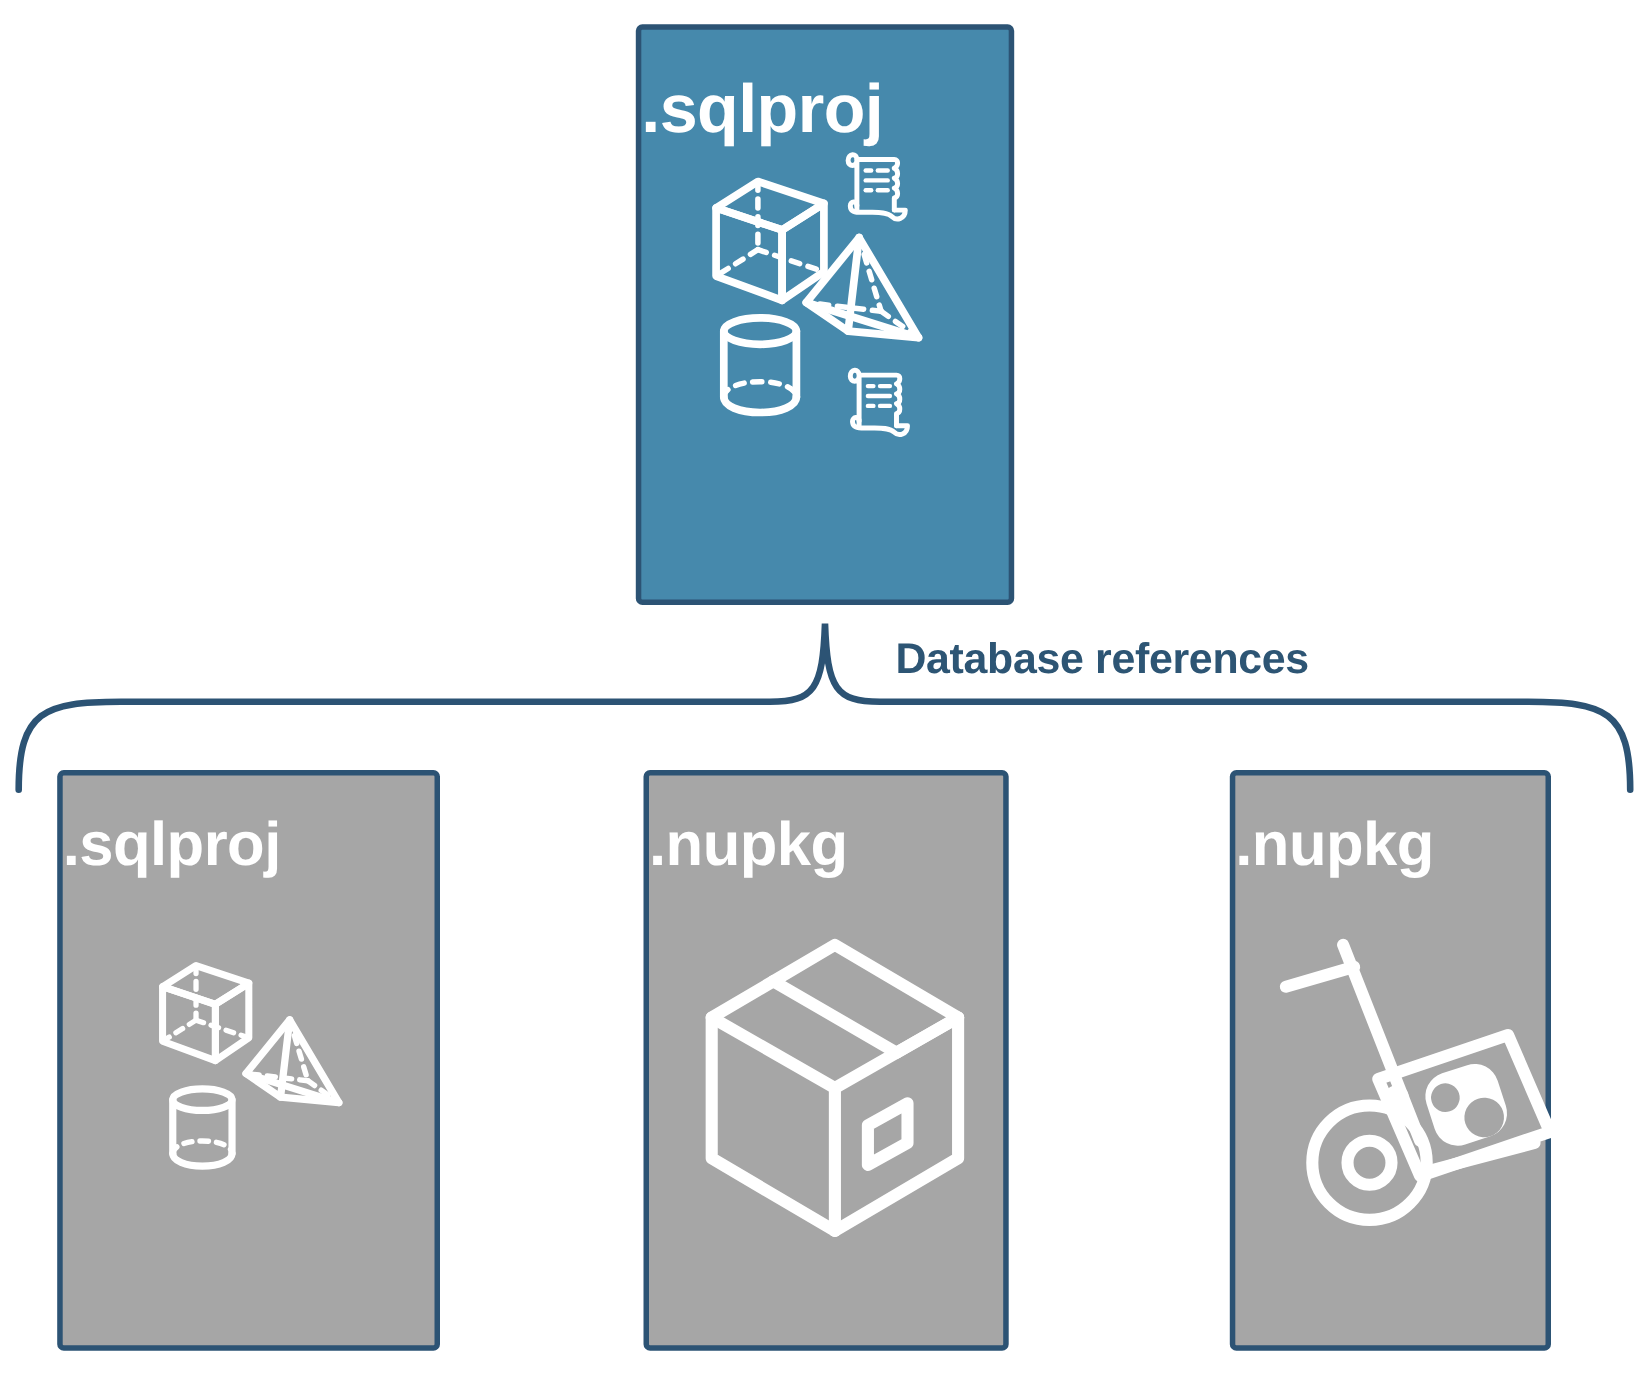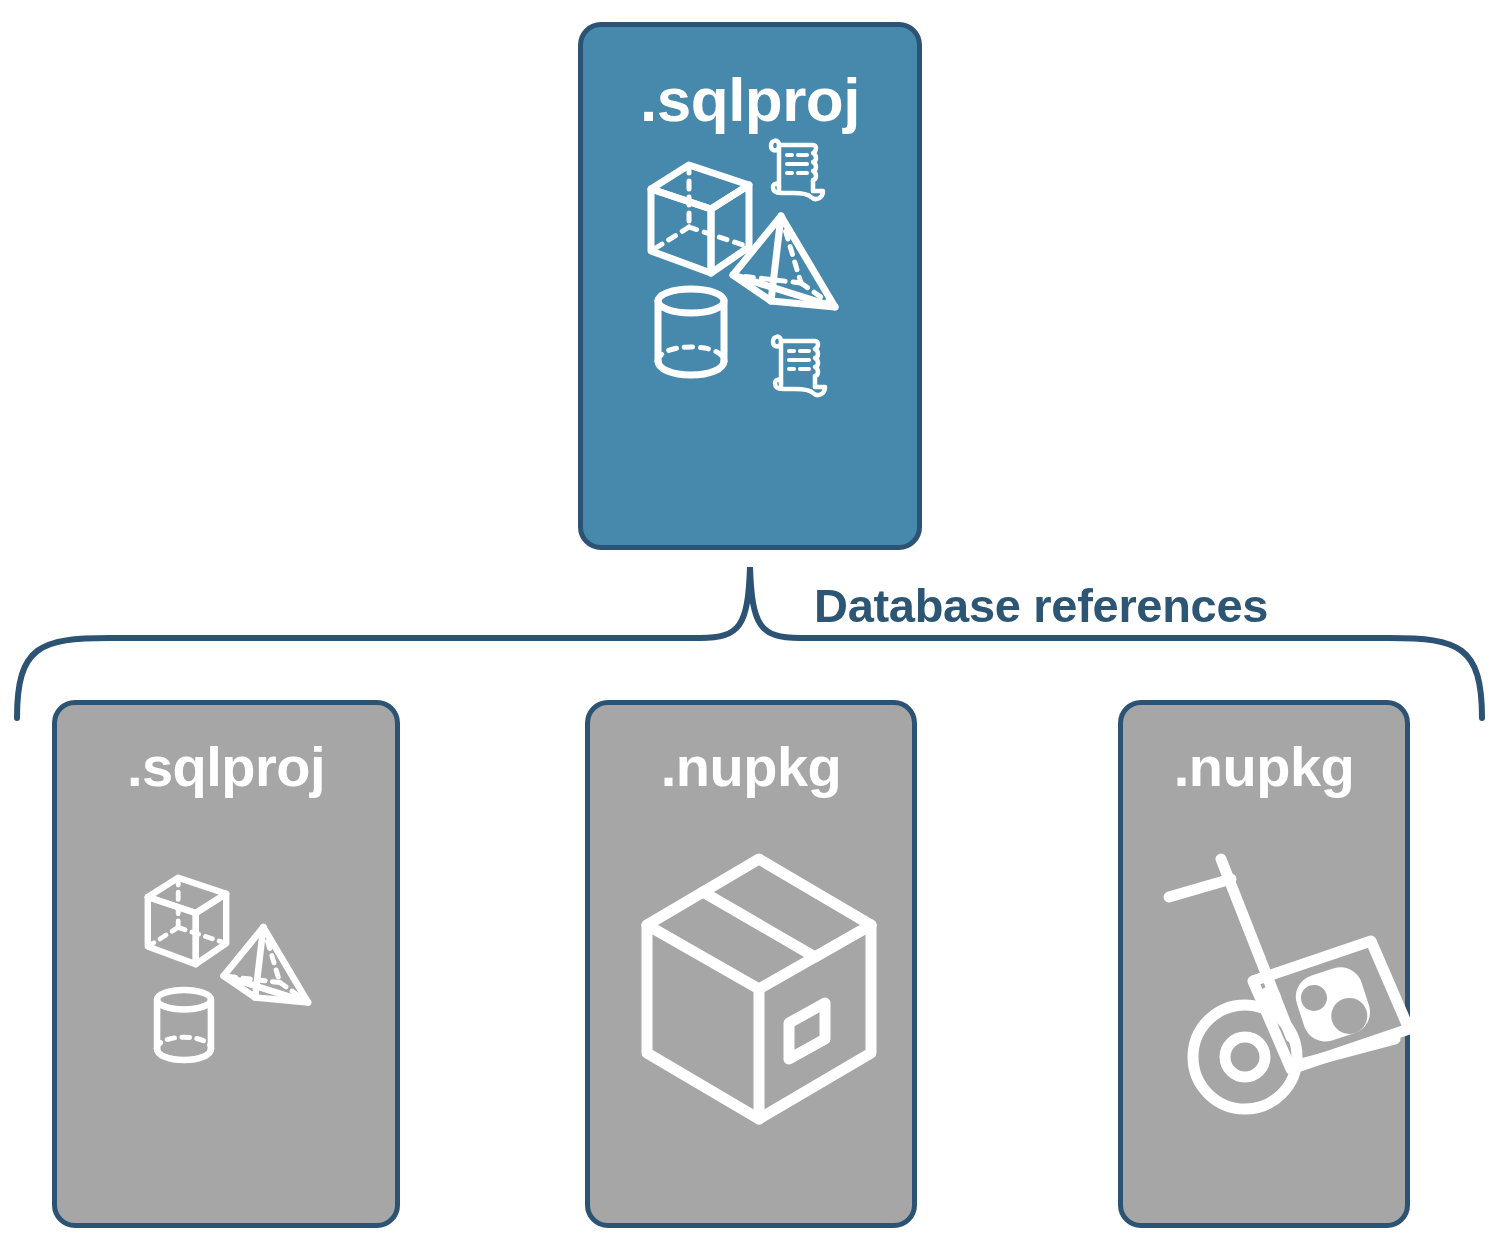--- a/index.html
+++ b/index.html
@@ -13,24 +13,24 @@
   #canvas {
     position: relative;
     width: 1500px;
     height: 1250px;
     background: #ffffff;
     overflow: hidden;
   }
   .card {
     position: absolute;
     box-sizing: border-box;
-    border-radius: 23px;
+    border-radius: 6px;
     display: flex;
     flex-direction: column;
-    align-items: center;
+    align-items: flex-start;
   }
   .card-title {
     font-weight: bold;
     color: #ffffff;
     letter-spacing: -0.5px;
     line-height: 1;
     white-space: nowrap;
   }
   .card-icons {
     position: relative;
@@ -75,21 +75,21 @@
     top: 550px;
     width: 1500px;
     height: 190px;
     pointer-events: none;
   }
   
   #db-ref-label {
     position: absolute;
     left: 814px;
     top: 578px;
-    font-size: 47px;
+    font-size: 39px;
     font-weight: bold;
     color: #2D5574;
     letter-spacing: -0.3px;
     white-space: nowrap;
   }
   svg { display: block; overflow: visible; }
 </style>
 </head>
 <body>
 

